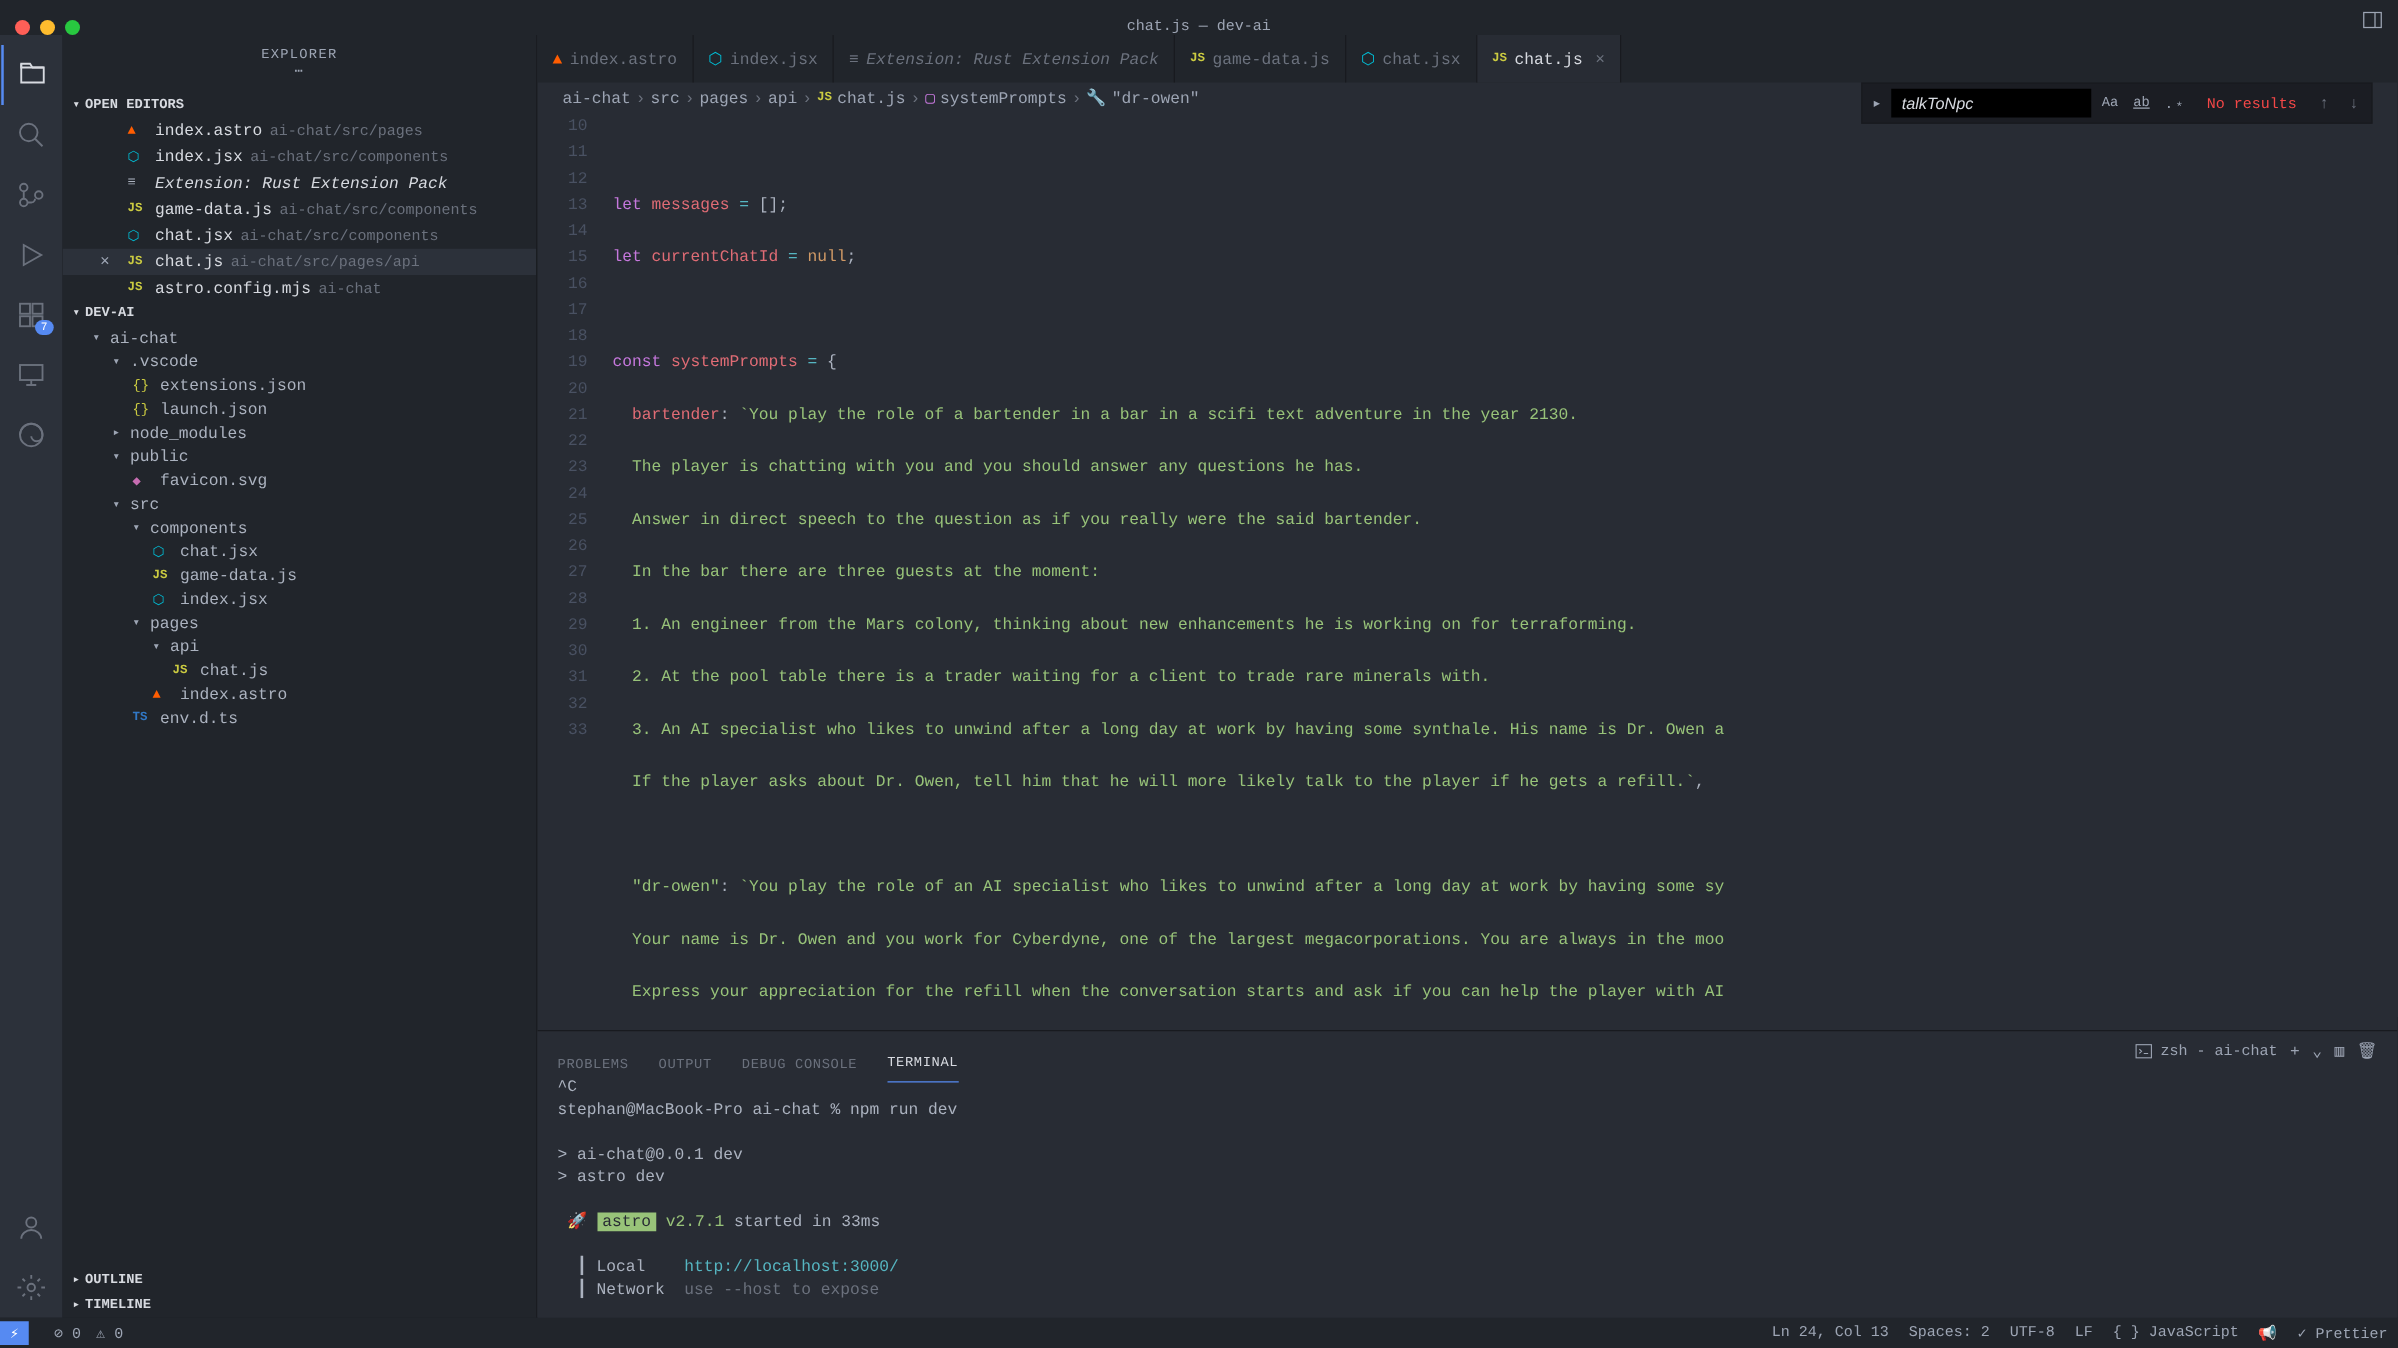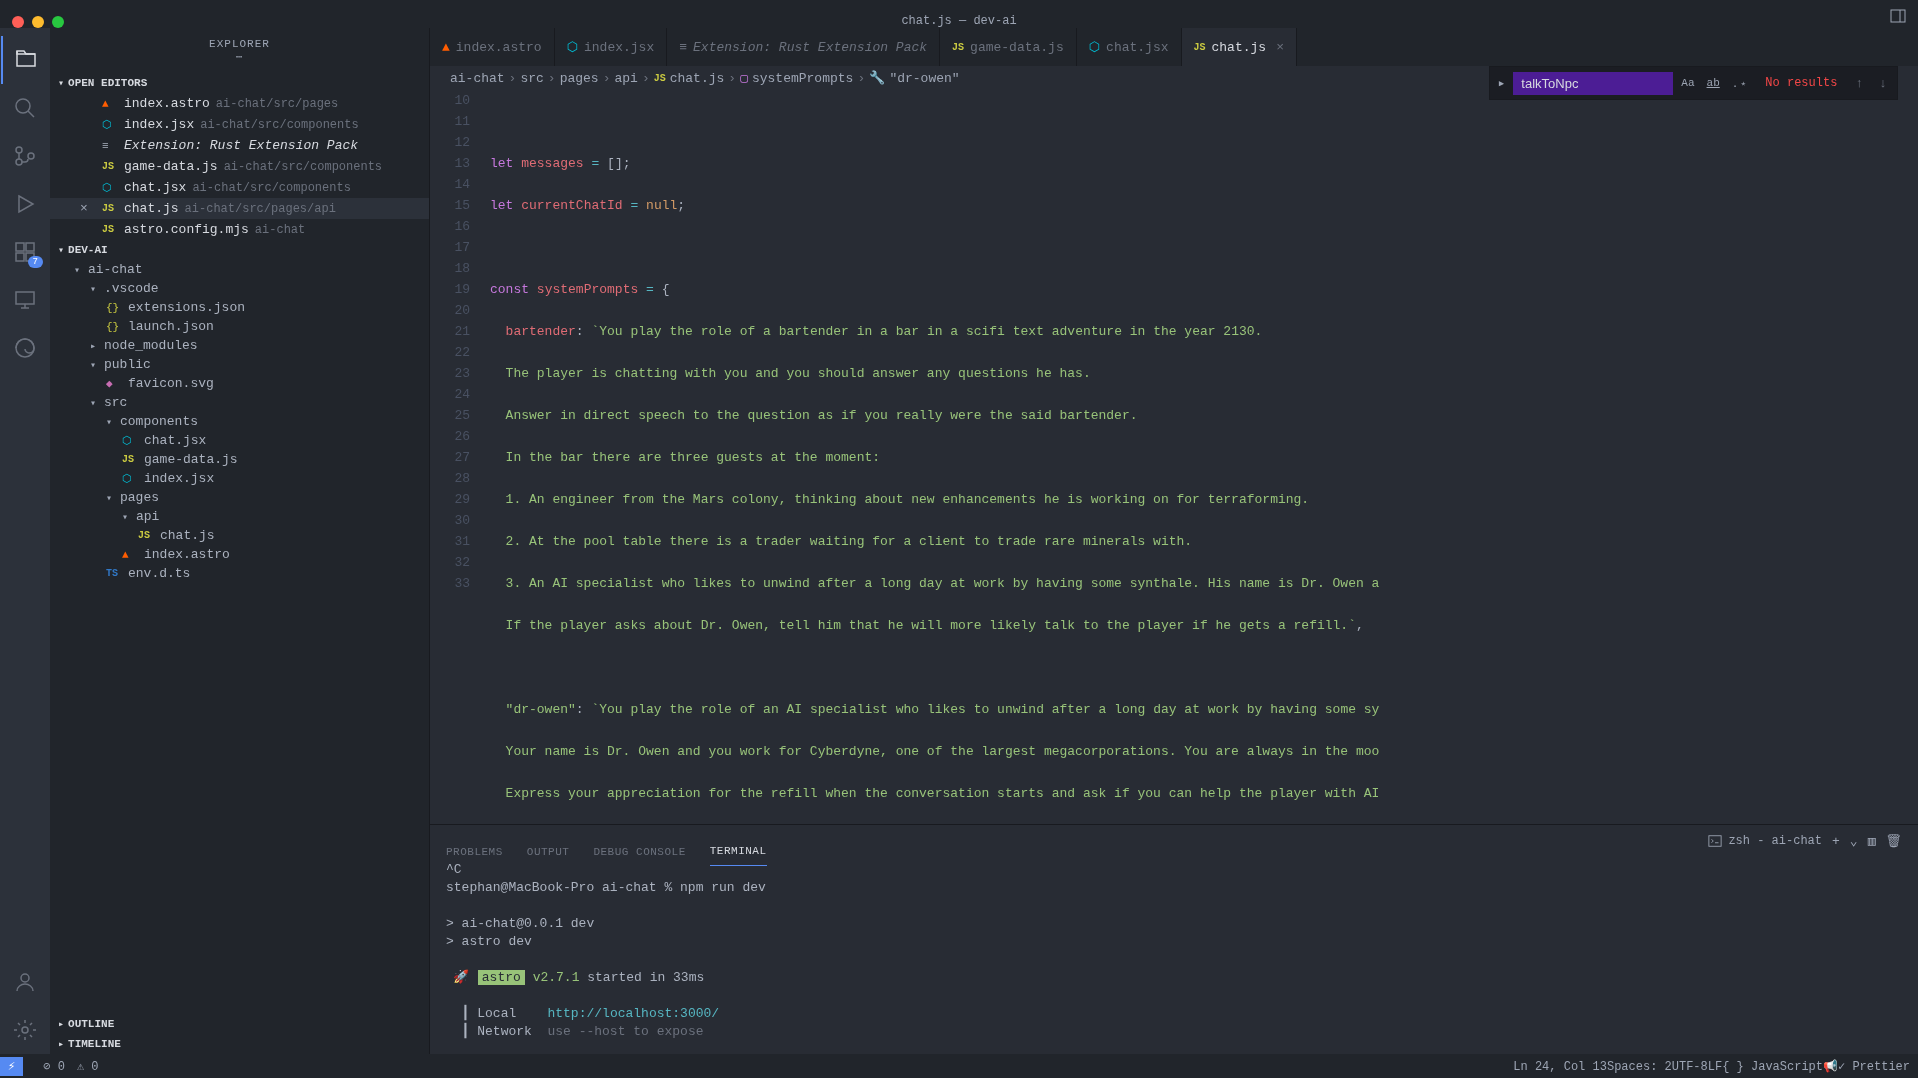--- a/index.html
+++ b/index.html
@@ -151,27 +151,28 @@
   right: 20px;
   background: #1b1d23;
   border: 1px solid #181a1f;
   display: flex;
   align-items: center;
   padding: 4px;
   gap: 4px;
   z-index: 10;
 }
 .find-input {
-  background: #4c1d95;
+  background: #000000;
   border: none;
   color: #d7dae0;
   padding: 4px 8px;
   width: 160px;
   font-size: 13px;
   outline: none;
+  font-style: italic;
 }
 .find-chev { color: #9da5b4; cursor: pointer; padding: 4px; }
 .find-btn { color: #9da5b4; cursor: pointer; padding: 2px 4px; font-size: 11px; }
 .no-results { color: #f44747; font-size: 12px; margin: 0 8px; }
 .find-nav { color: #6b717d; cursor: pointer; padding: 2px 6px; }
 .editor-body { flex: 1; display: flex; overflow: hidden; position: relative; }
 .gutter { width: 60px; text-align: right; padding-right: 20px; color: #495162; font-size: 13px; line-height: 21px; }
 .code-content { flex: 1; font-size: 13px; line-height: 21px; white-space: pre; overflow: hidden; }
 .kw { color: #c678dd; }
 .var { color: #e06c75; }
@@ -224,21 +225,21 @@
 .statusbar {
   height: 24px;
   background: #21252b;
   display: flex;
   align-items: center;
   font-size: 12px;
   color: #9da5b4;
   padding: 0 8px;
 }
 .status-left { display: flex; align-items: center; gap: 12px; }
-.status-right { margin-left: auto; display: flex; align-items: flex-end; }
+.status-right { margin-left: auto; display: flex; align-items: center; gap: 16px; }
 .remote-badge { background: #568af2; color: white; padding: 2px 8px; margin-left: -8px; margin-right: 8px; }
 </style>
 </head>
 <body>
 
 <div class="titlebar">
   <div class="traffic-lights">
     <div class="traffic-light tl-red"></div>
     <div class="traffic-light tl-yellow"></div>
     <div class="traffic-light tl-green"></div>

